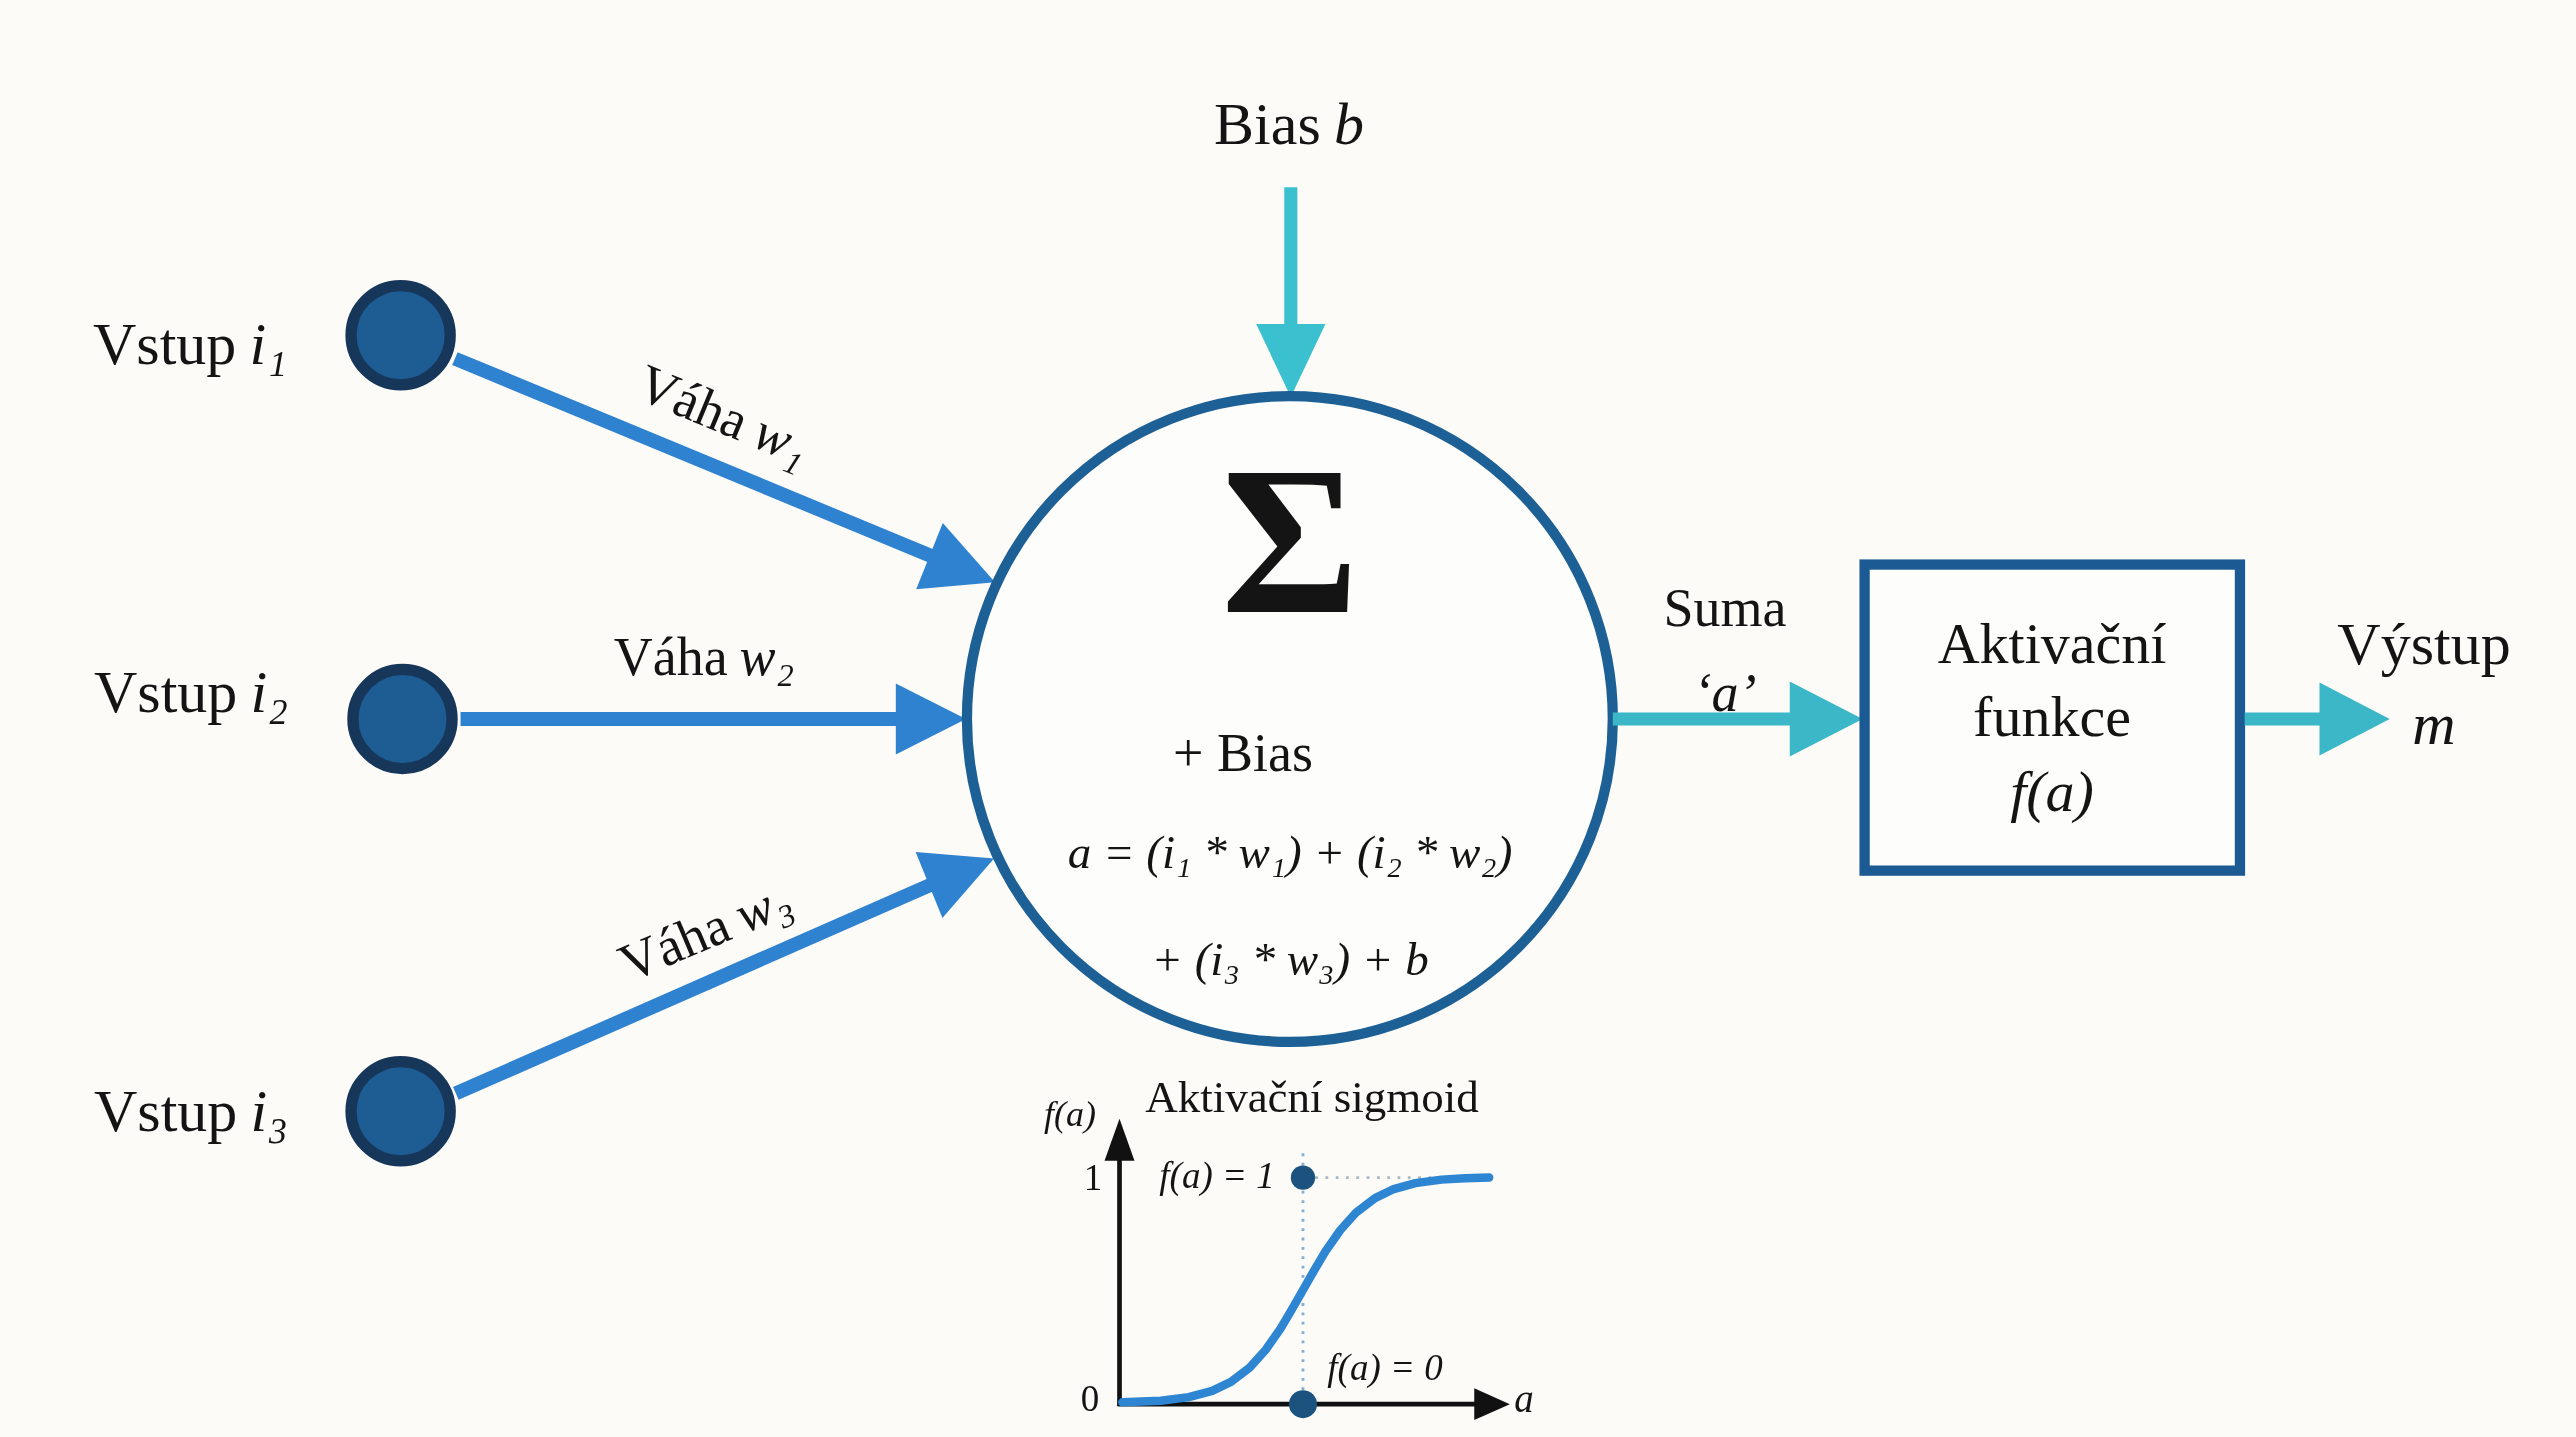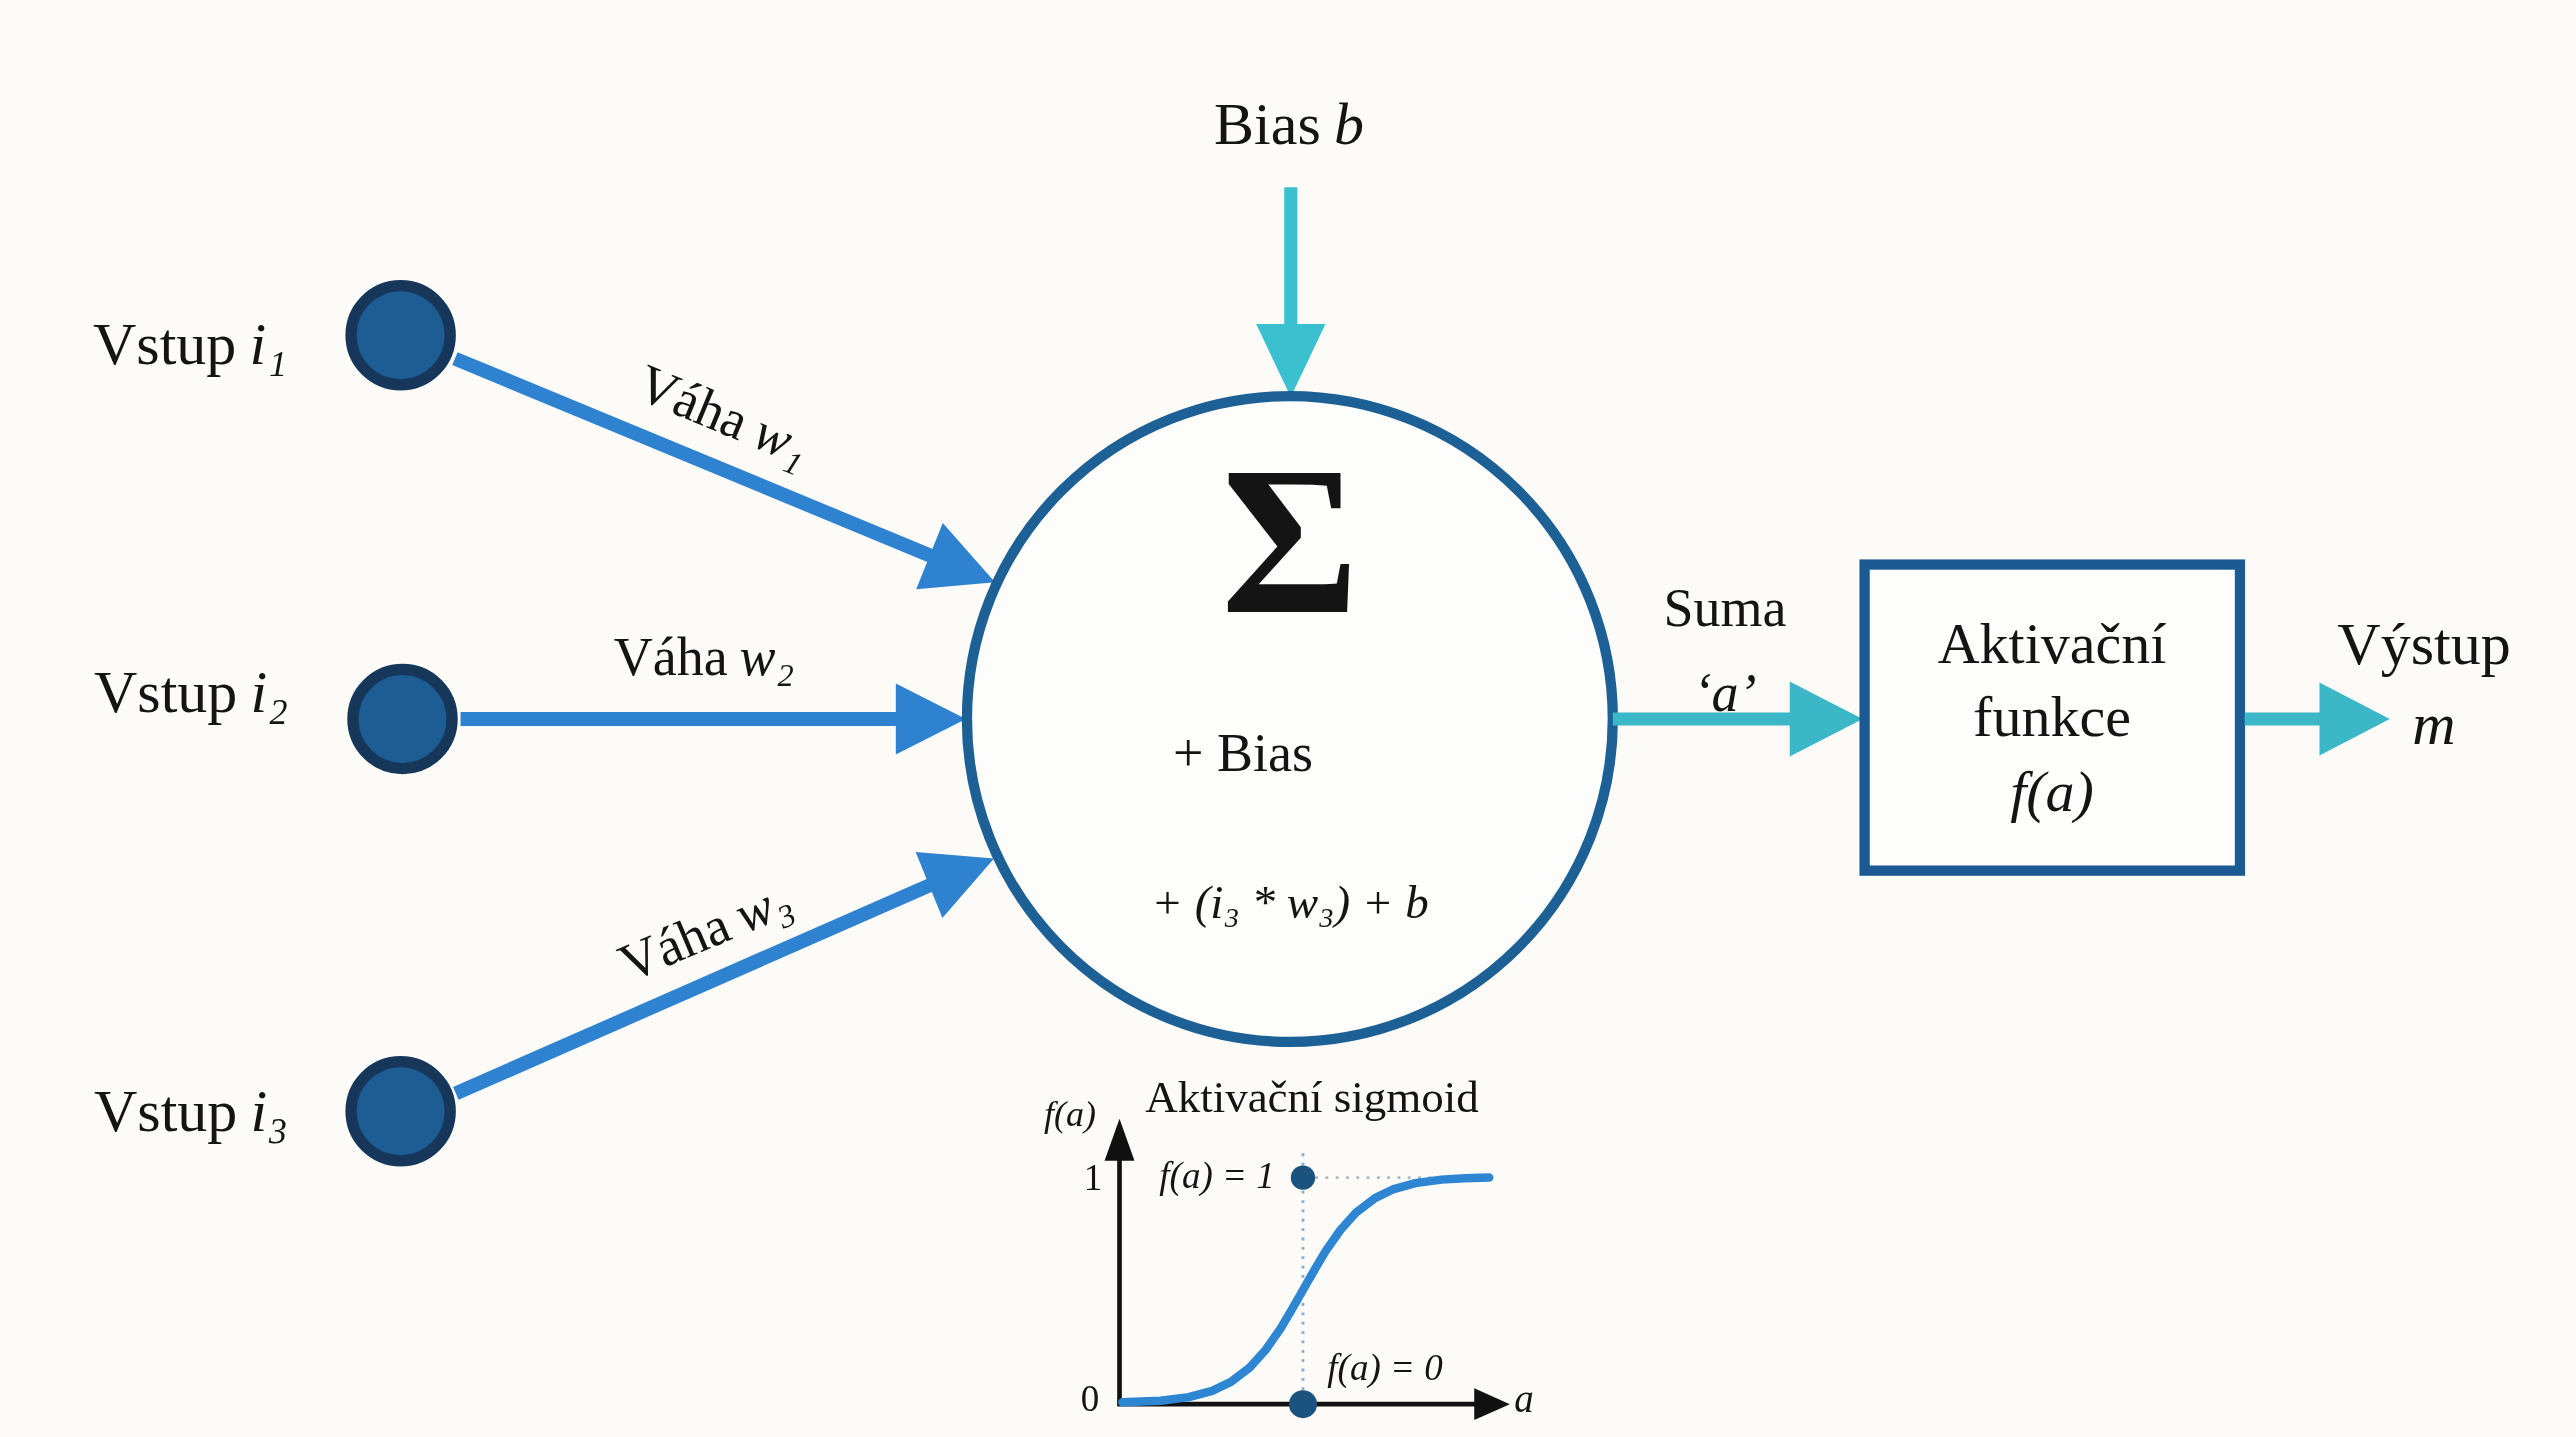--- a/index.html
+++ b/index.html
@@ -108,21 +108,22 @@
   <div class="lbl f58 rot-w3" style="left:705px;top:931px;">
     <span>Váha</span><span class="sym">w₃</span>
   </div>
 
   <div class="lbl f64" style="left:1289px;top:124px;">
     <span>Bias</span><span class="sym">b</span>
   </div>
 
   <div class="lbl sigma" style="left:1290px;top:541px;">Σ</div>
   <div class="lbl f58" style="left:1243px;top:753px;">+ Bias</div>
-  <div class="lbl f50 it" style="left:1290px;top:902px;">+ (i₃ * w₃) + b</div>
+  <div class="lbl f50 it" style="left:1290px;top:852px;">a = (i₁ * w₁) + (i₂ * w₂)</div>
+  <div class="lbl f50 it" style="left:1290px;top:959px;">+ (i₃ * w₃) + b</div>
 
   <div class="lbl f58" style="left:1725px;top:608px;">Suma</div>
   <div class="lbl f58 it" style="left:1725px;top:693px;">‘a’</div>
 
   <div class="lbl boxline" style="left:2052px;top:644px;">Aktivační</div>
   <div class="lbl boxline" style="left:2052px;top:717px;">funkce</div>
   <div class="lbl boxline it" style="left:2052px;top:792px;">f(a)</div>
 
   <div class="lbl f64" style="left:2424px;top:644px;">Výstup</div>
   <div class="lbl f64 it" style="left:2434px;top:724px;">m</div>

